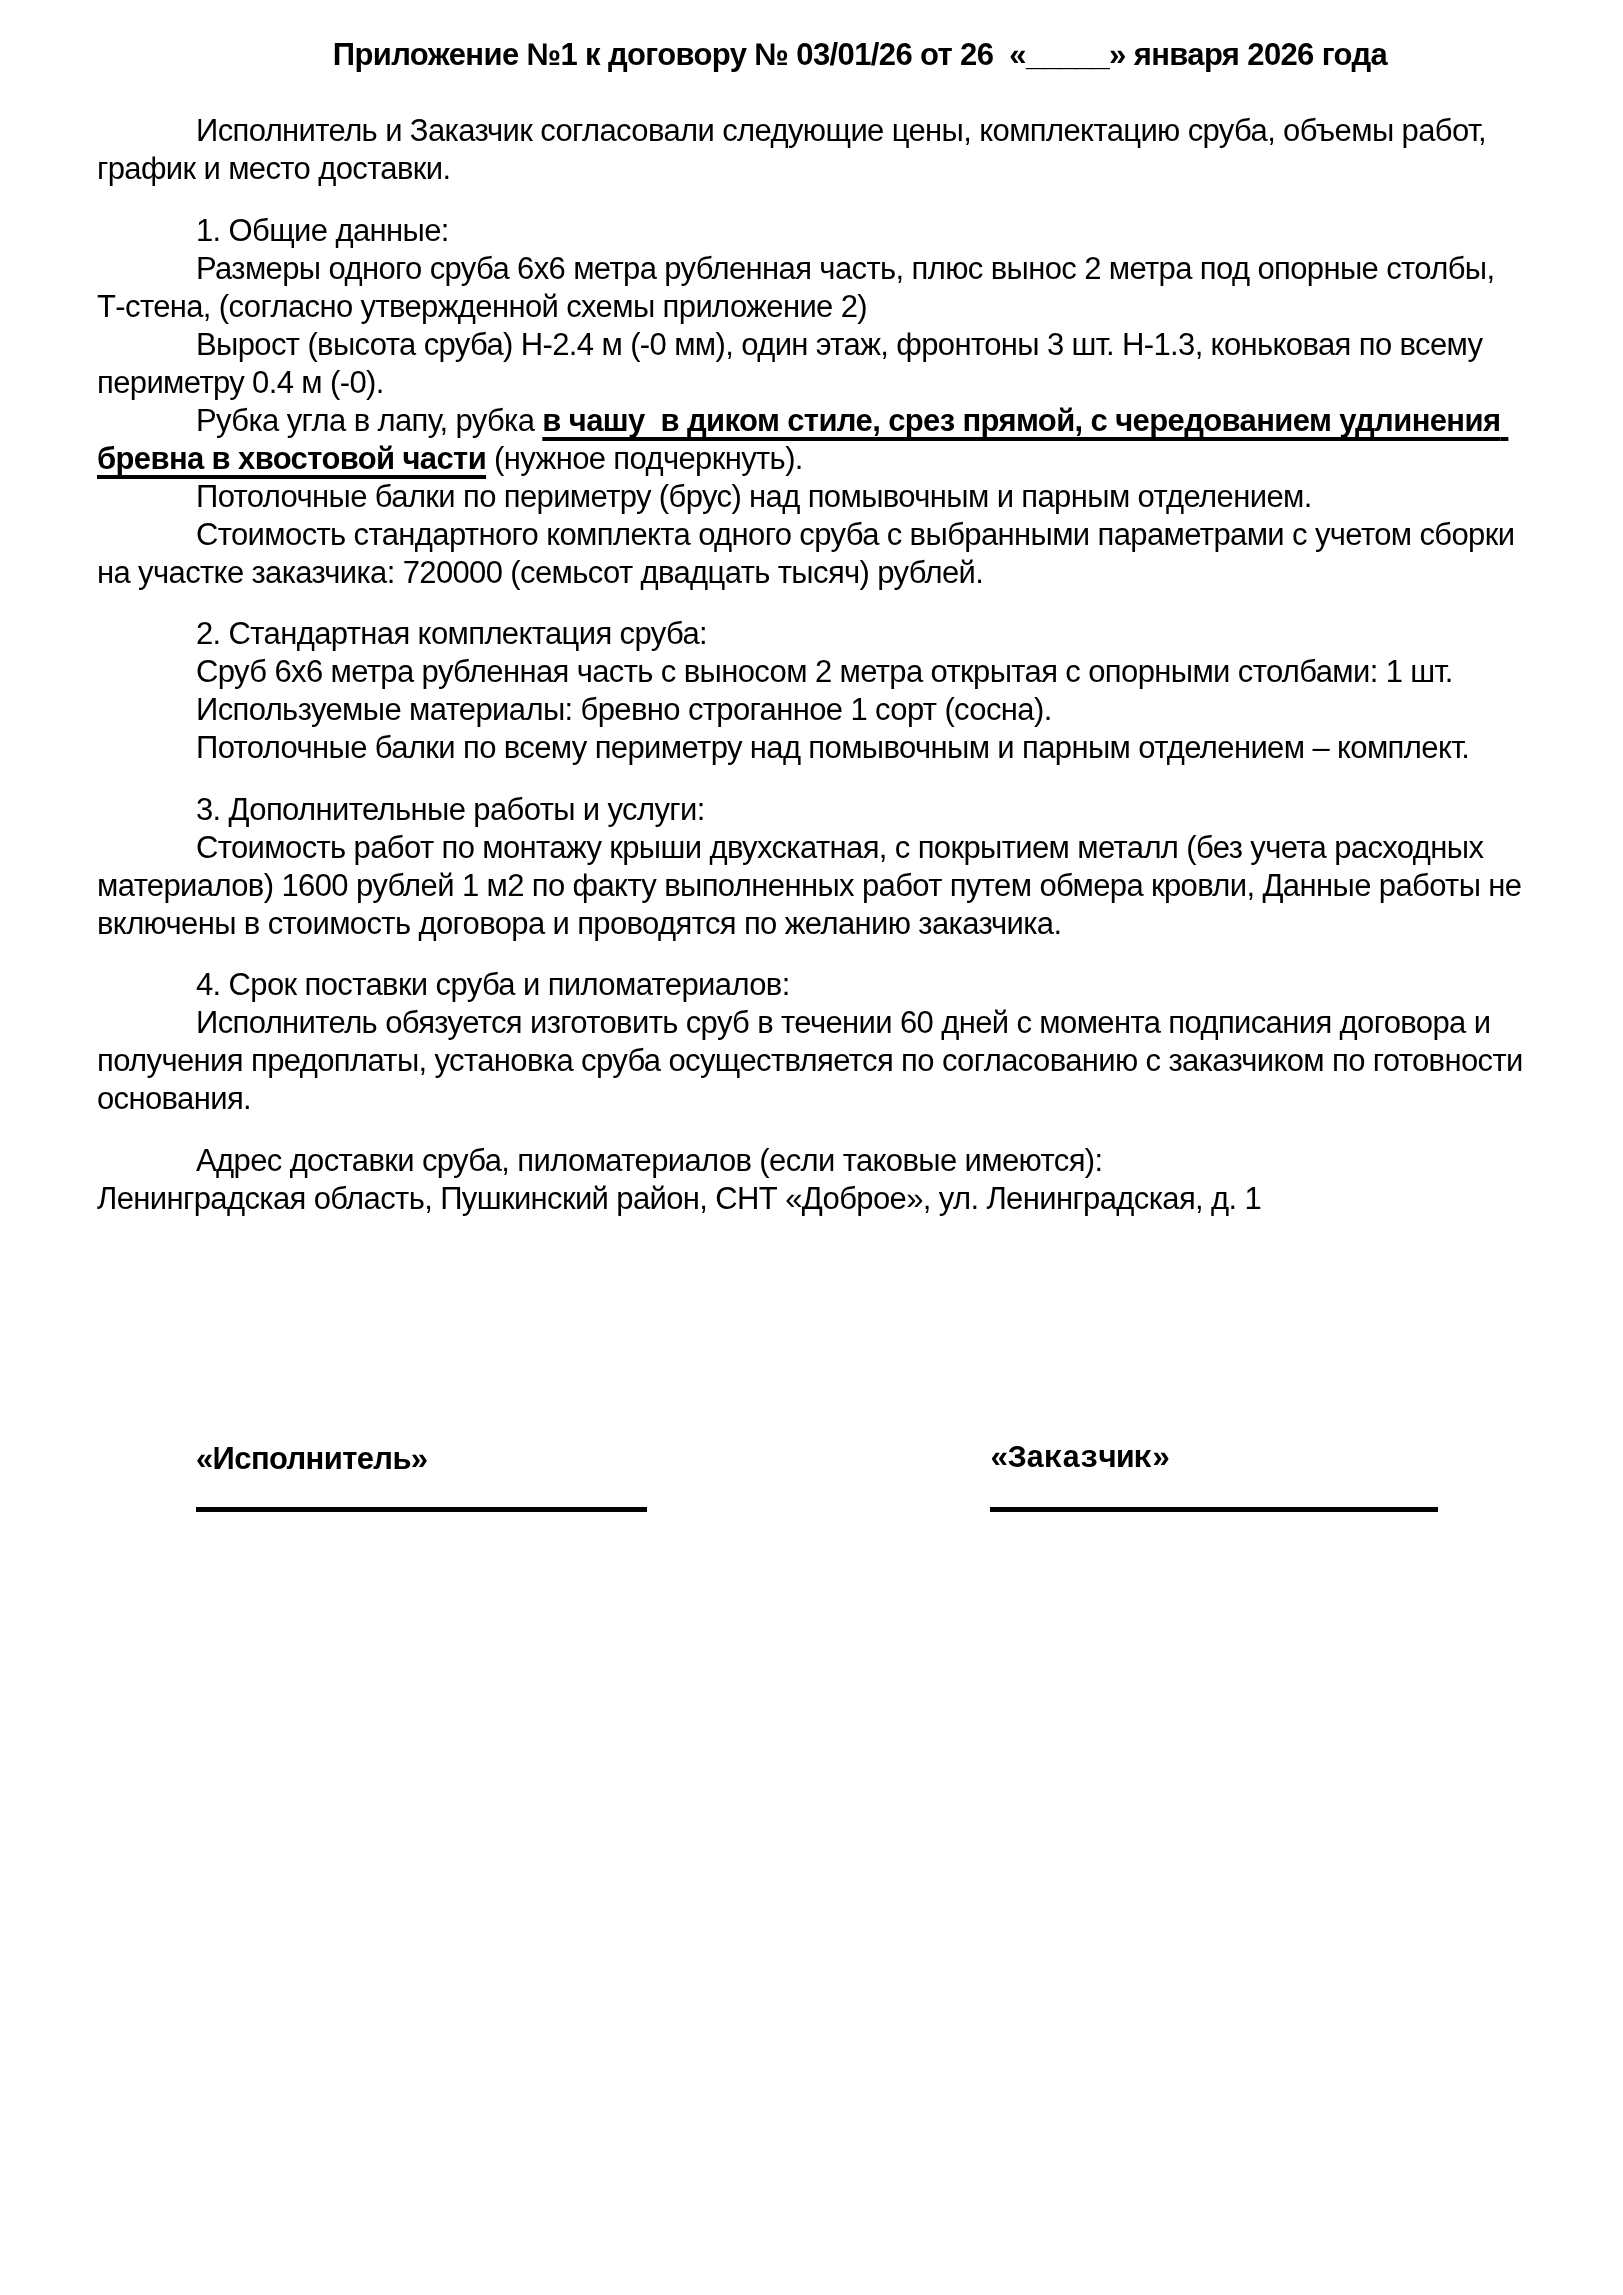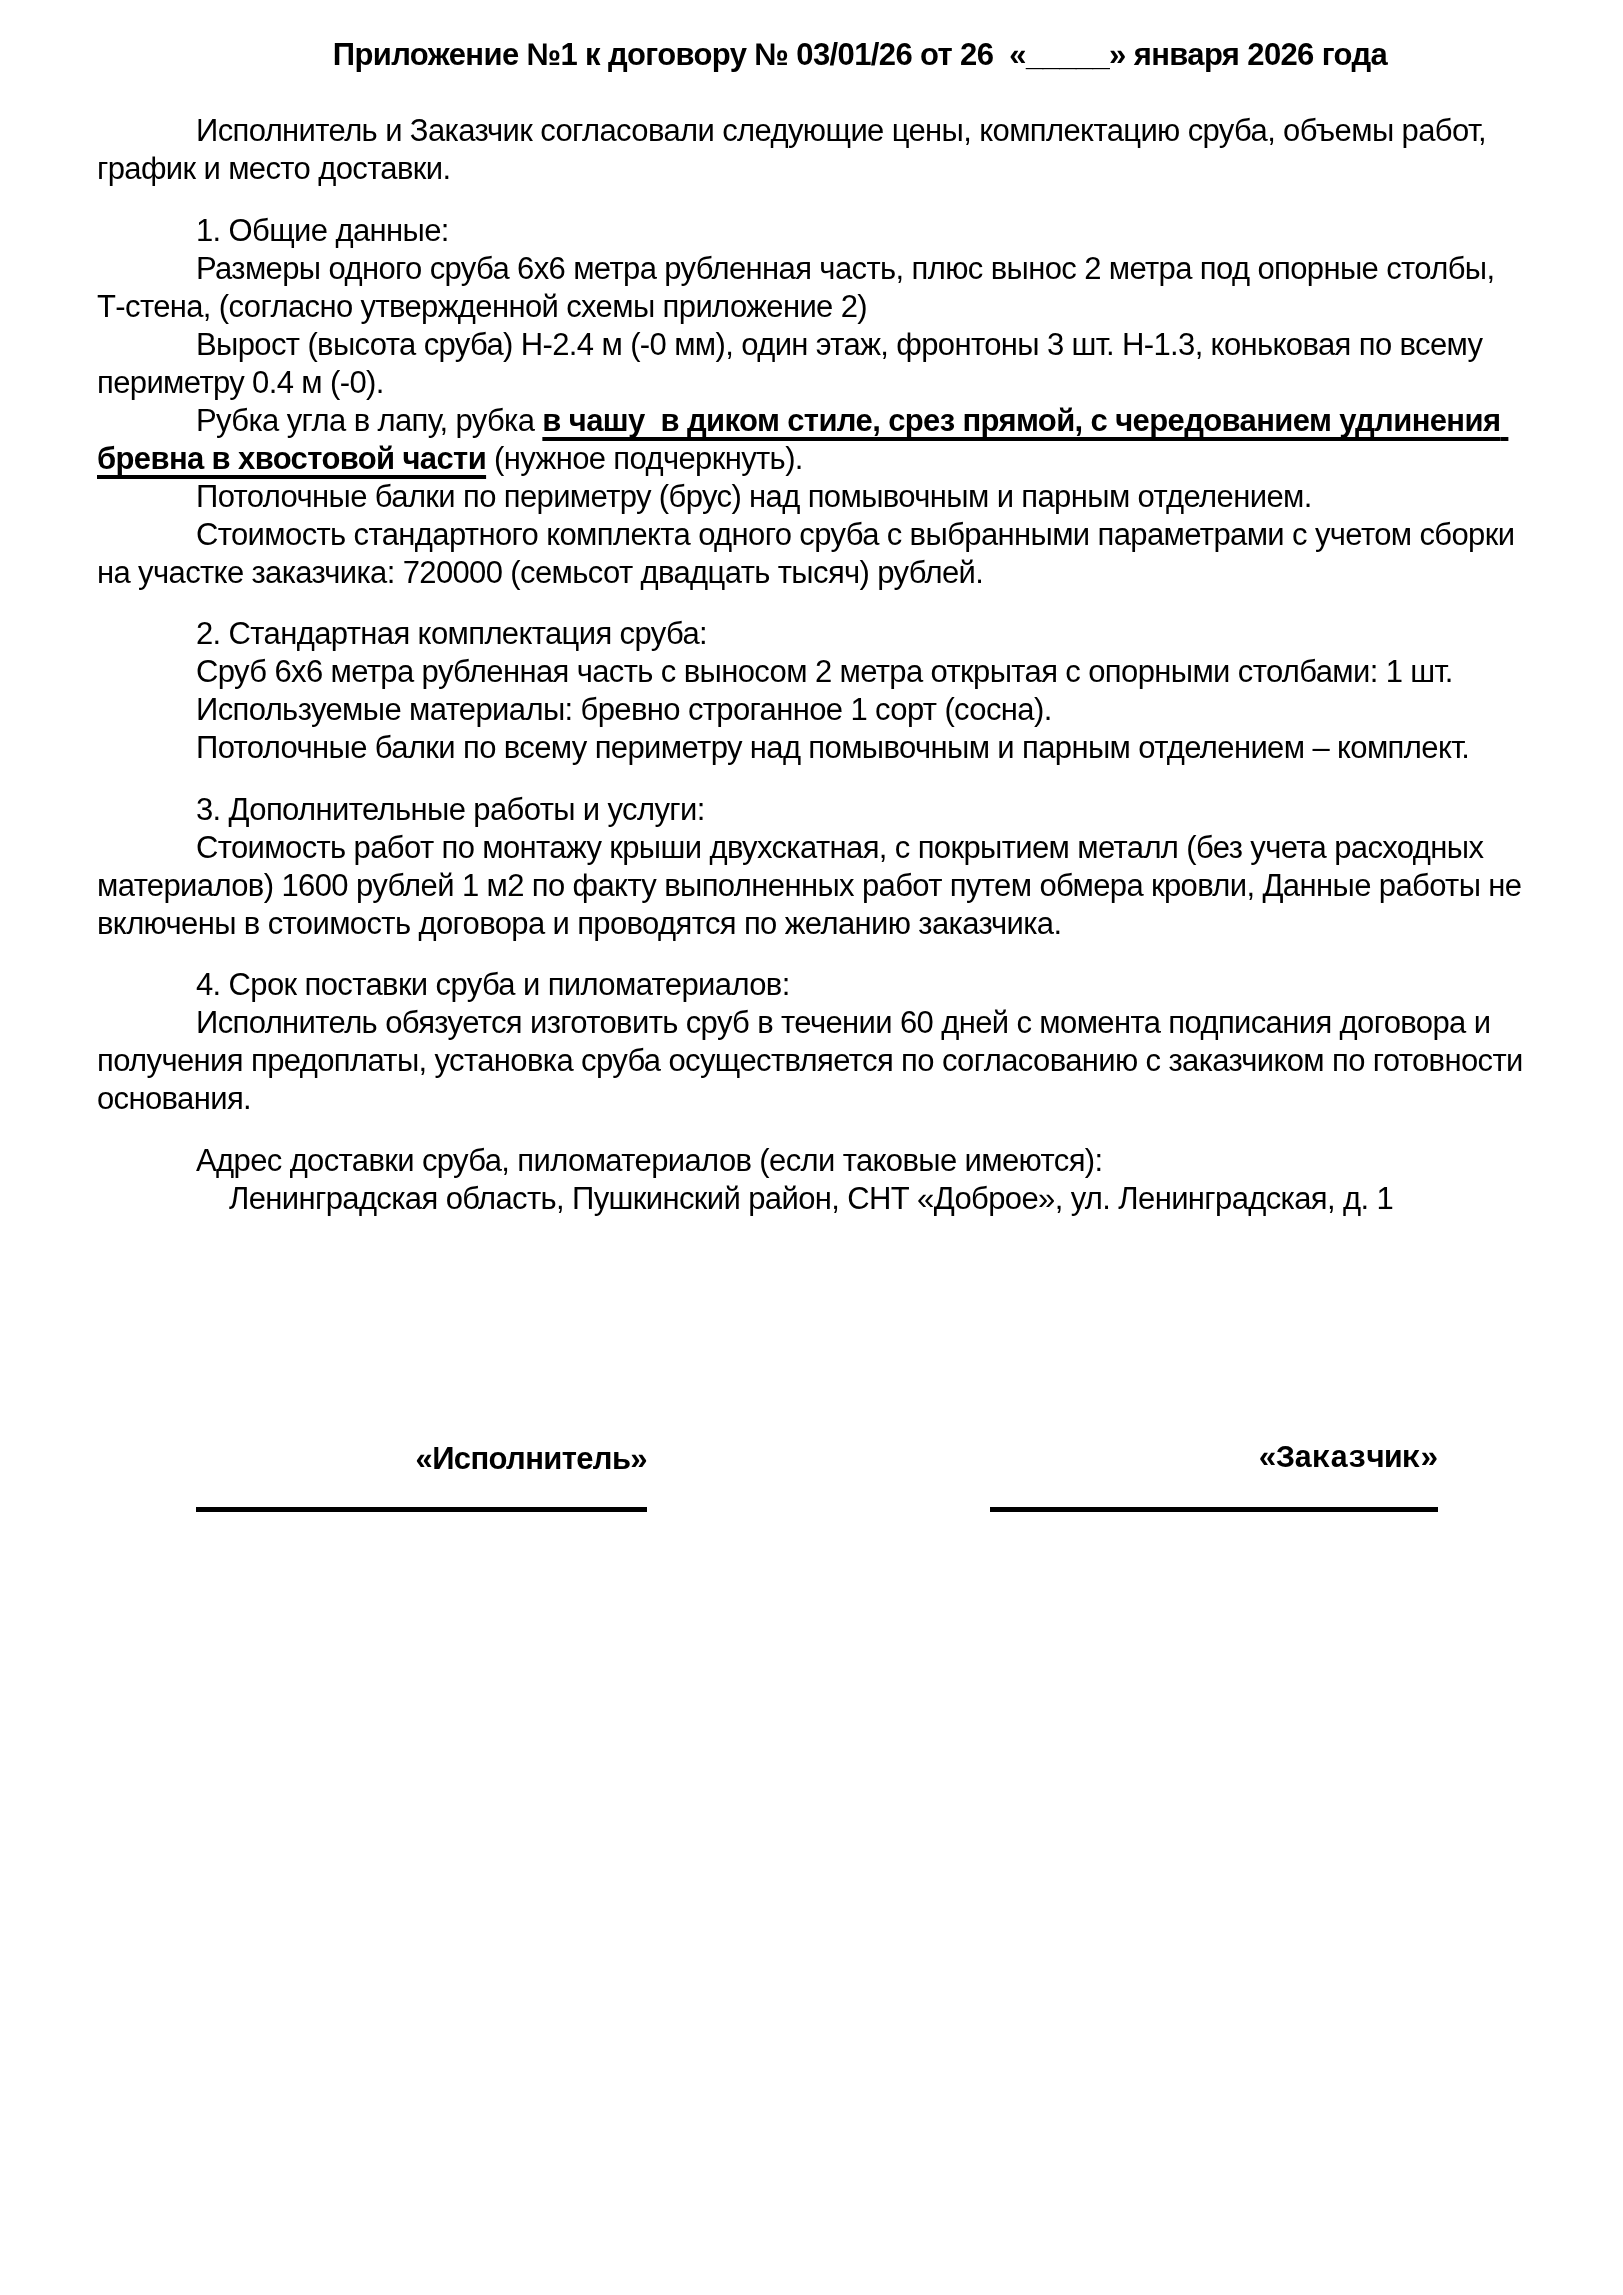--- a/index.html
+++ b/index.html
@@ -29,35 +29,35 @@
     font-weight: normal;
     text-indent: 99px;
     white-space: pre-wrap;
     margin: 23.6px 0 0 0;
   }
   .para {
     margin: 0;
     text-indent: 99px;
     white-space: pre-wrap;
   }
-  .para.no-indent { text-indent: 0; text-align: center; }
+  .para.no-indent { text-indent: 0; }
   .bu {
     font-weight: bold;
     text-decoration: underline;
     text-decoration-thickness: 3.9px;
     text-underline-offset: 5.9px;
     text-decoration-skip-ink: none;
   }
   .signatures {
     display: flex;
     margin-top: 222px;
   }
   .sig-col-left  { margin-left: 99px; width: 451px; }
   .sig-col-right { margin-left: 343px; width: 448px; font-family: Liberation Mono, monospace; }
-  .sig-label { font-weight: bold; margin: 0; text-align: right; }
+  .sig-label { font-weight: bold; margin: 0; }
   .sig-line {
     margin-top: 29px;
     height: 0;
     border-bottom: 5.2px solid #000000;
     width: 100%;
   }
 </style>
 </head>
 <body>
 

